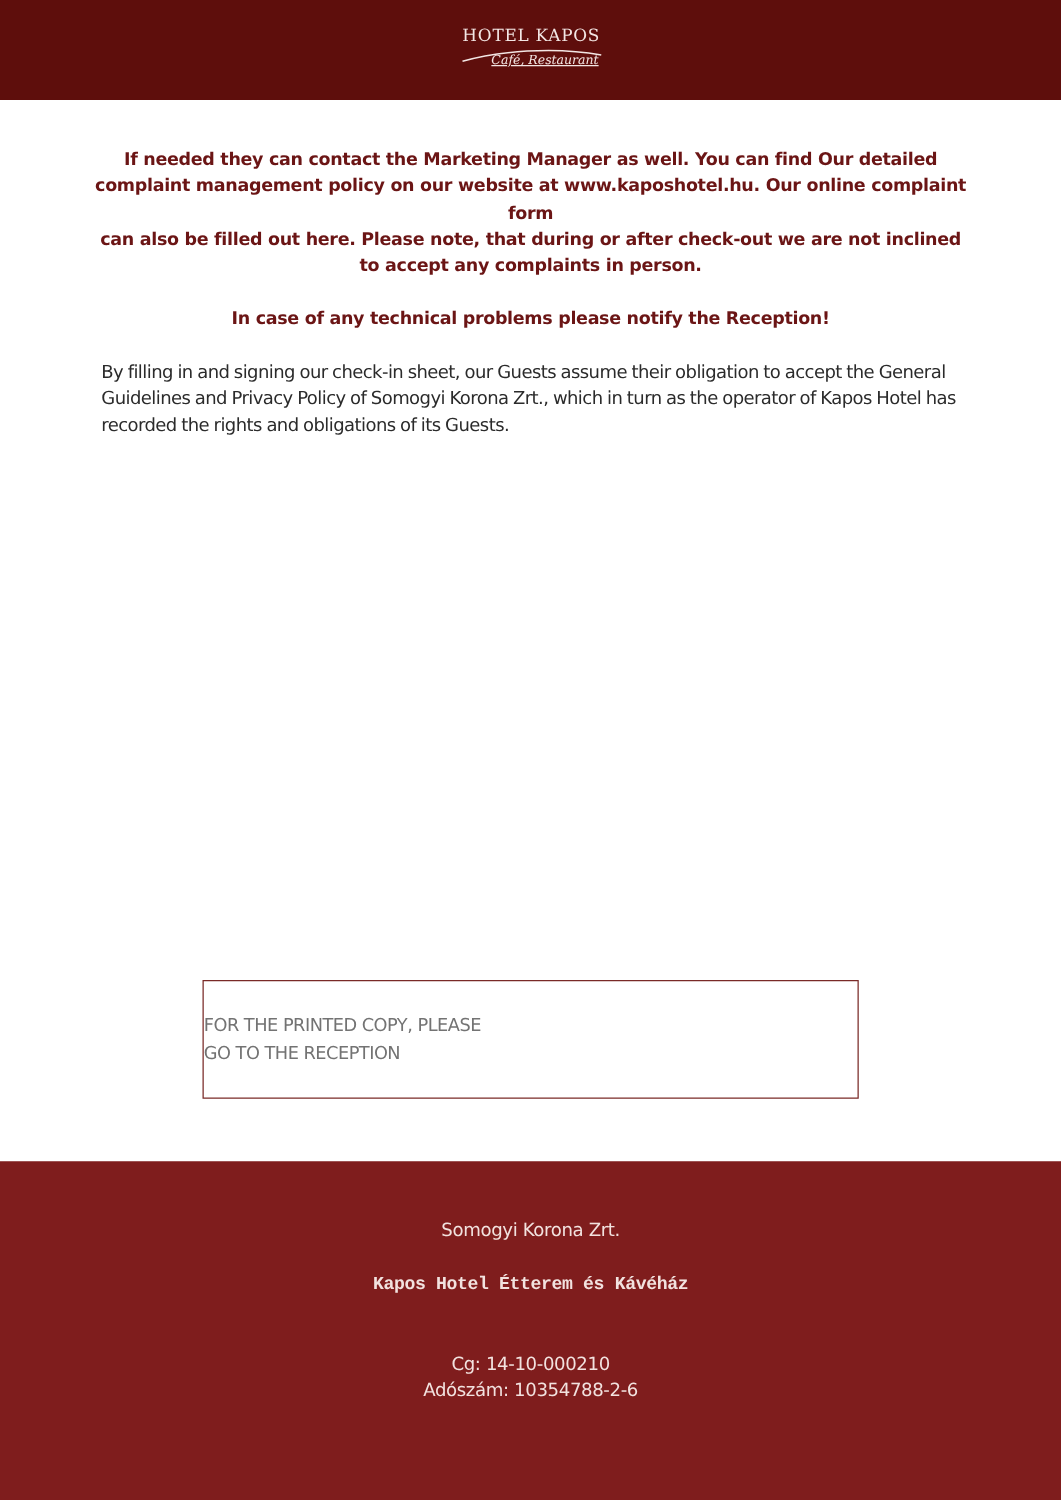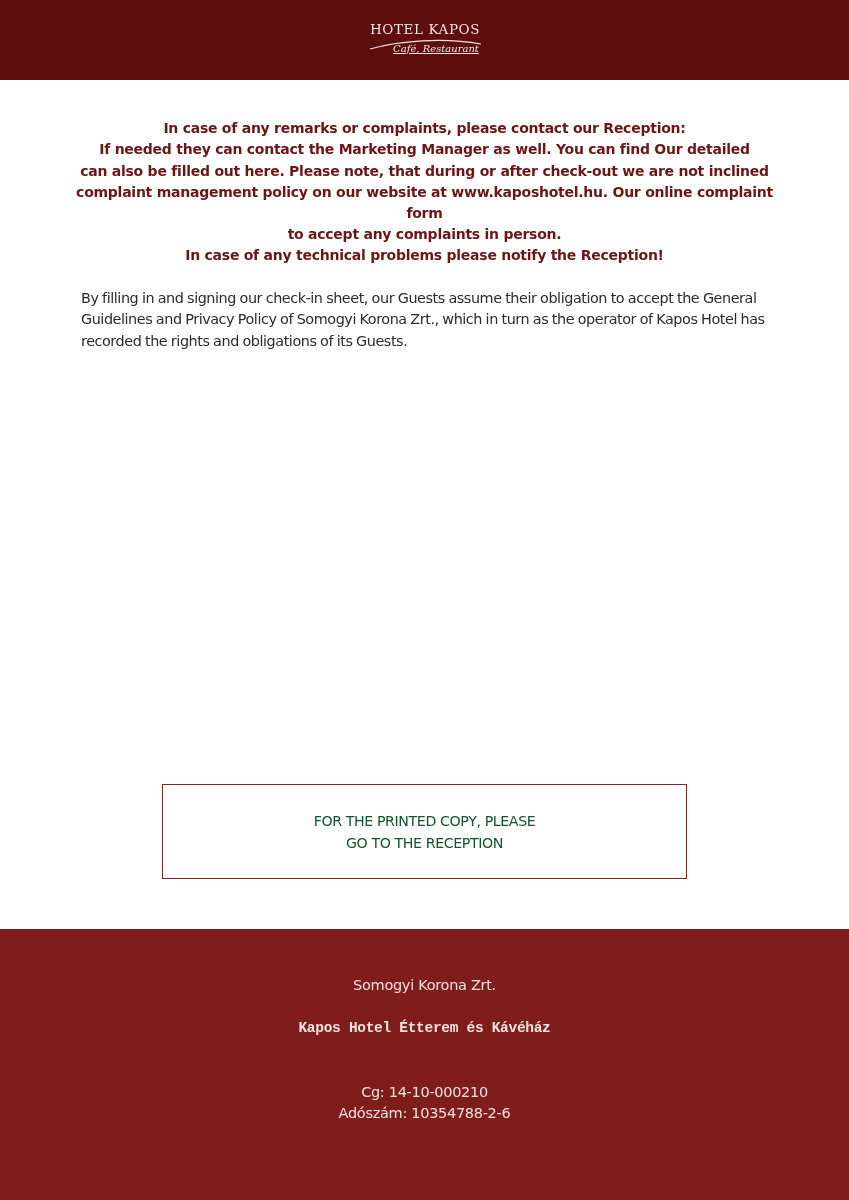--- a/index.html
+++ b/index.html
@@ -91,22 +91,22 @@
       top: 784px;
       width: 523px;
       height: 93px;
       border: 1px solid #7a2a27;
       box-sizing: content-box;
     }
     .printed-box .line {
       position: absolute;
       left: 0;
       width: 100%;
-      text-align: center;
-      color: #14532d;
+      text-align: left;
+      color: #737373;
       font-size: 14.2px;
       letter-spacing: -0.4px;
       line-height: 21px;
     }
     .printed-box .l1 { top: 26px; }
     .printed-box .l2 { top: 48px; }
 
     .footer {
       position: absolute;
       left: 0;
@@ -138,24 +138,23 @@
   <div class="logo">
     <div class="logo-title" style="text-transform: uppercase;">Hotel Kapos</div>
     <svg class="logo-swoosh" viewBox="0 0 115 12">
       <path d="M2 11 C 30 3, 75 -1, 113 6" stroke="#f3e6e4" stroke-width="1.2" fill="none"></path>
     </svg>
     <div class="logo-script">Café, Restaurant</div>
   </div>
 </div>
 
 <div class="notice-bold complaints">
-  <div>In case of any remarks or complaints, please contact our Reception:</div>
   <div>If needed they can contact the Marketing Manager as well. You can find Our detailed</div>
+  <div>complaint management policy on our website at www.kaposhotel.hu. Our online complaint form</div>
   <div>can also be filled out here. Please note, that during or after check-out we are not inclined</div>
-  <div>complaint management policy on our website at www.kaposhotel.hu. Our online complaint form</div>
   <div>to accept any complaints in person.</div>
 </div>
 
 <div class="notice-bold technical">In case of any technical problems please notify the Reception!</div>
 
 <div class="body-text">
   <div>By filling in and signing our check-in sheet, our Guests assume their obligation to accept the General</div>
   <div>Guidelines and Privacy Policy of Somogyi Korona Zrt., which in turn as the operator of Kapos Hotel has</div>
   <div>recorded the rights and obligations of its Guests.</div>
 </div>

